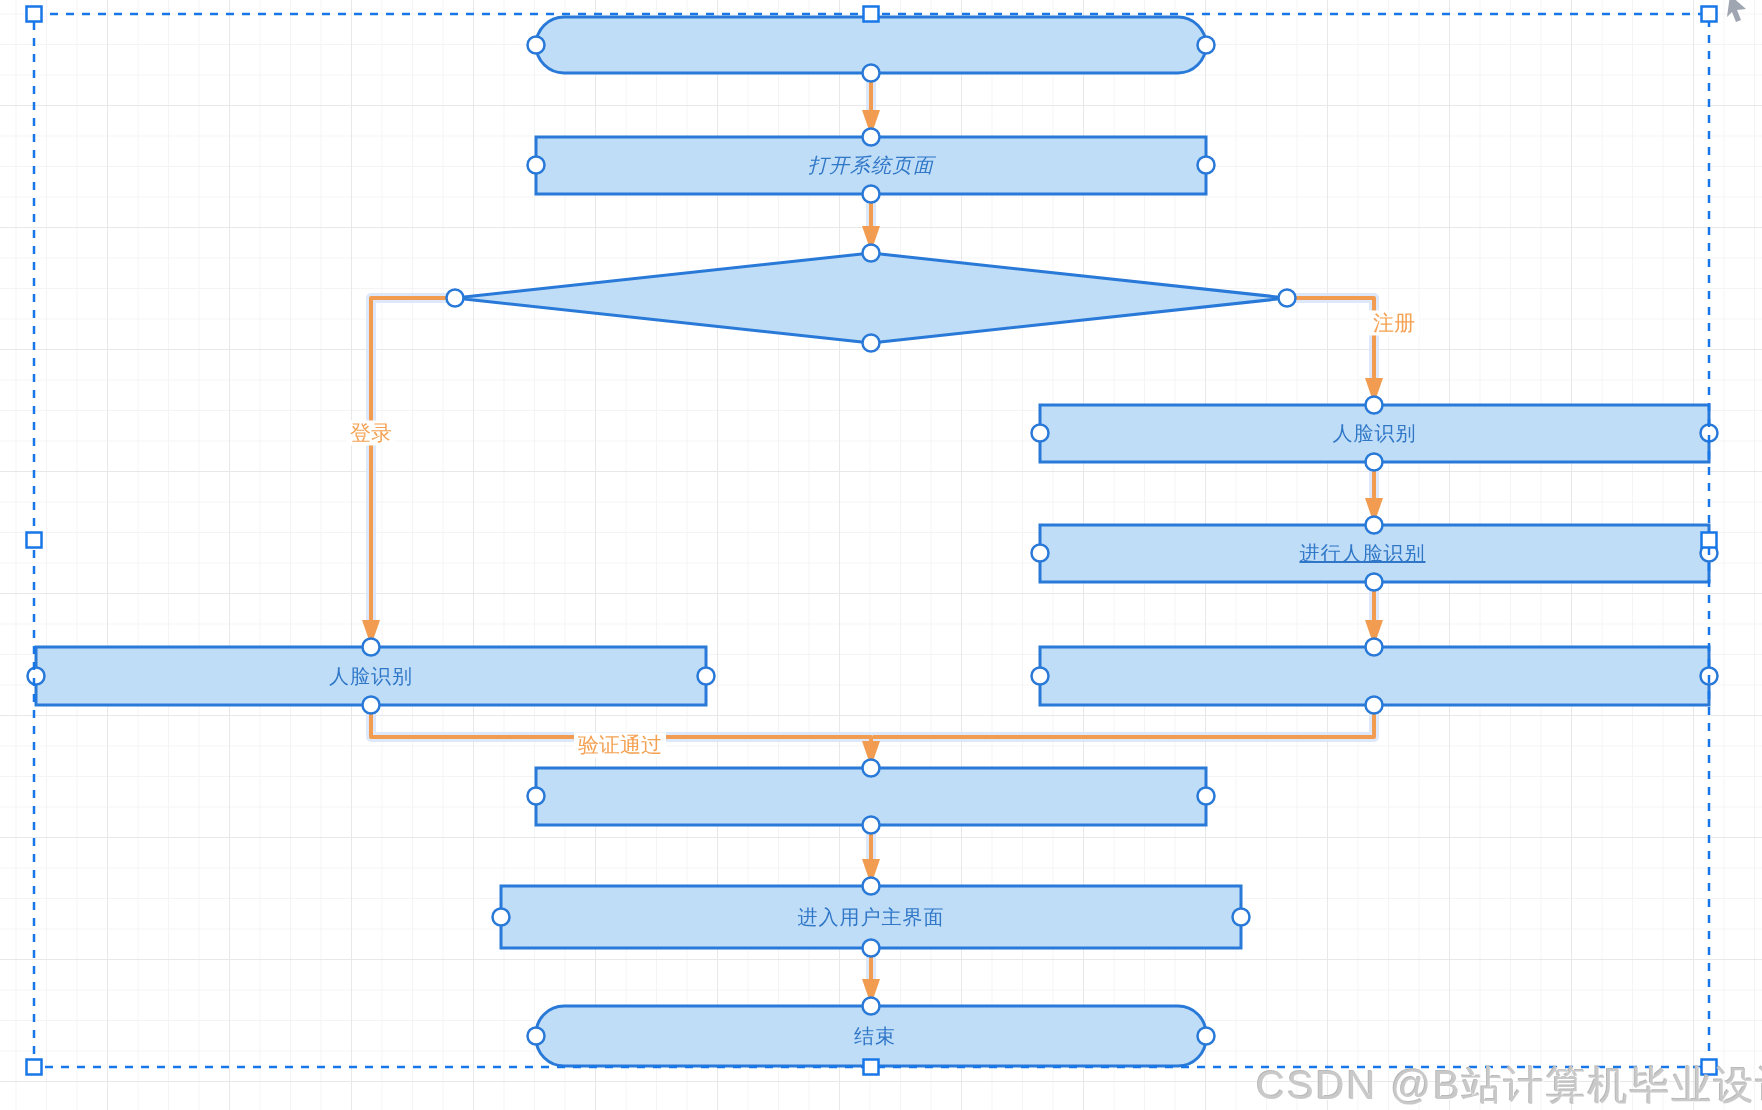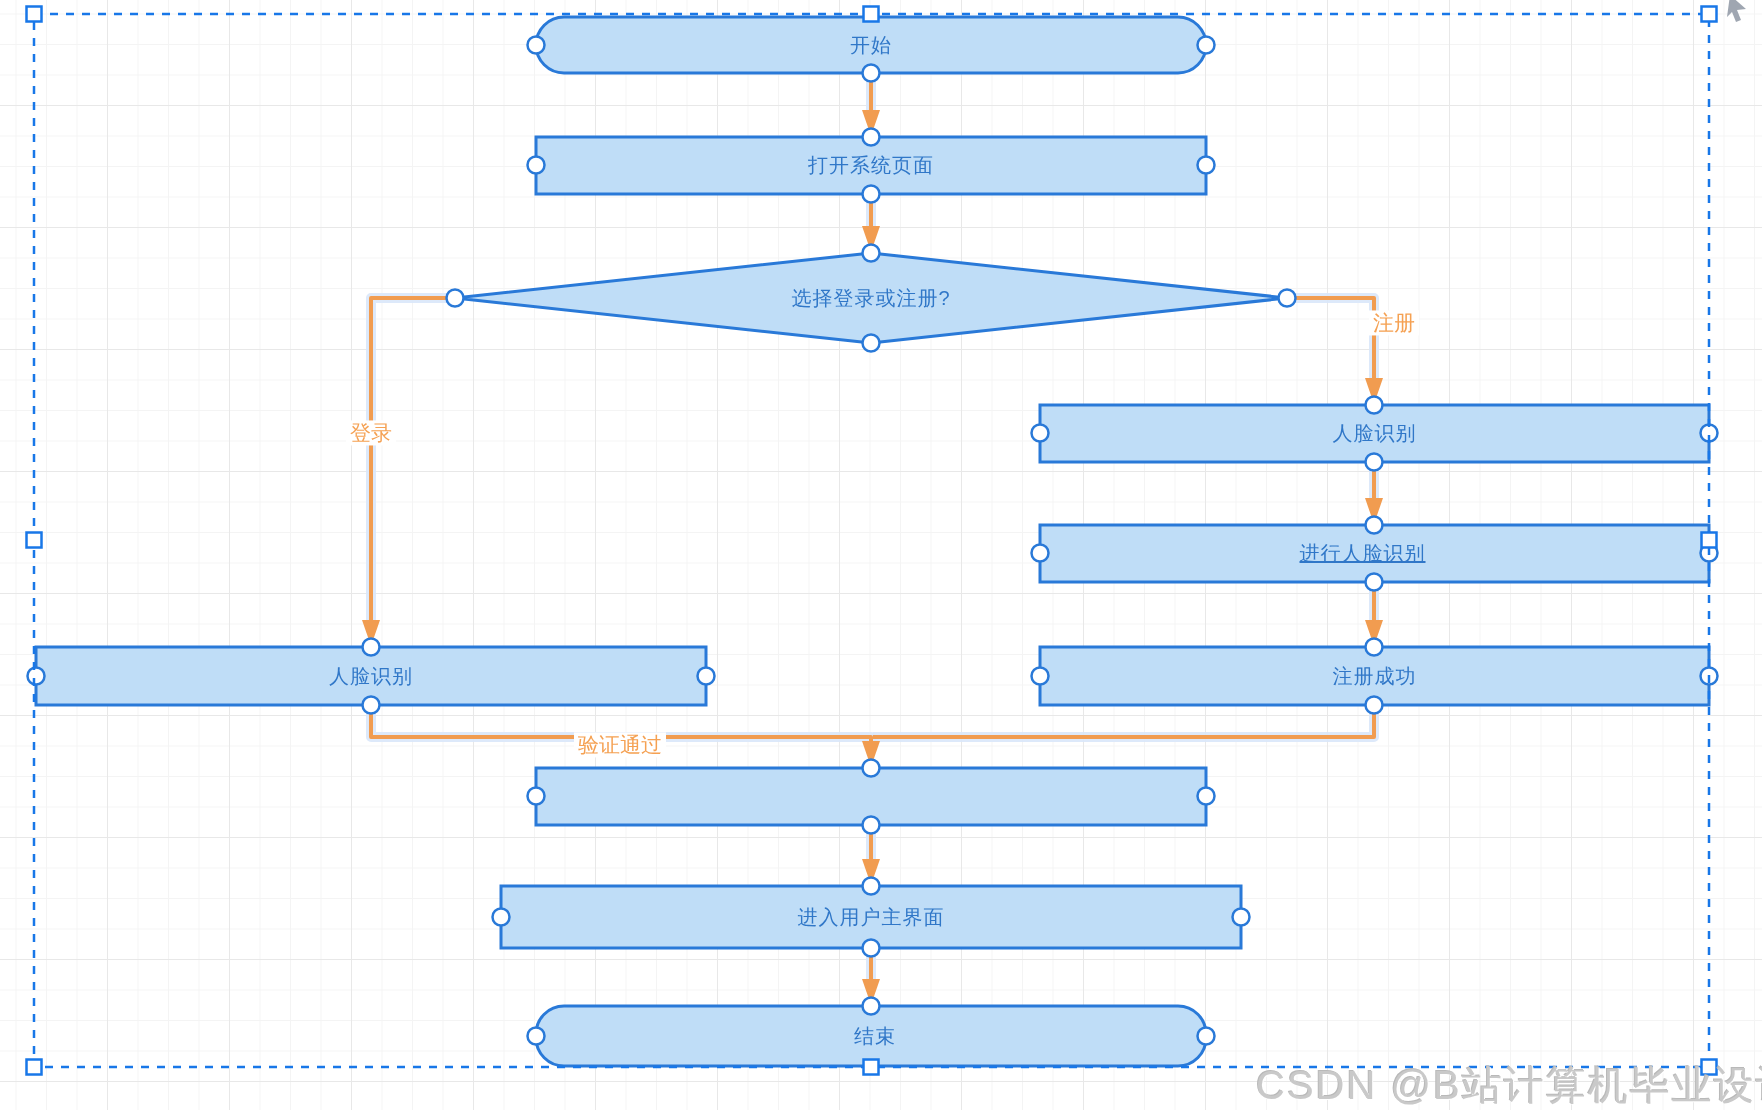--- a/index.html
+++ b/index.html
@@ -107,26 +107,23 @@
       <rect x="26.5" y="6.5" width="15" height="15" fill="#ffffff" stroke="#1877e8" stroke-width="2.5"></rect>
       <rect x="863.5" y="6.5" width="15" height="15" fill="#ffffff" stroke="#1877e8" stroke-width="2.5"></rect>
       <rect x="1701.5" y="6.5" width="15" height="15" fill="#ffffff" stroke="#1877e8" stroke-width="2.5"></rect>
       <rect x="26.5" y="532.5" width="15" height="15" fill="#ffffff" stroke="#1877e8" stroke-width="2.5"></rect>
       <rect x="1701.5" y="532.5" width="15" height="15" fill="#ffffff" stroke="#1877e8" stroke-width="2.5"></rect>
       <rect x="26.5" y="1059.5" width="15" height="15" fill="#ffffff" stroke="#1877e8" stroke-width="2.5"></rect>
       <rect x="863.5" y="1059.5" width="15" height="15" fill="#ffffff" stroke="#1877e8" stroke-width="2.5"></rect>
       <rect x="1701.5" y="1059.5" width="15" height="15" fill="#ffffff" stroke="#1877e8" stroke-width="2.5"></rect>
     </svg>
 
-  <div class="node-label" style="left: 536px; top: 17px; width: 670px; height: 56px;">开始</div>
-  <div class="node-label" style="left: 536px; top: 137px; width: 670px; height: 57px;">打开系统页面</div>
-  <div class="node-label" style="left: 455px; top: 253px; width: 832px; height: 90px;">选择登录或注册?</div>
+  <div class="node-label" style="left: 536px; top: 137px; width: 670px; height: 57px; font-style: italic;">打开系统页面</div>
   <div class="node-label" style="left: 1040px; top: 405px; width: 669px; height: 57px;">人脸识别</div>
   <div class="node-label" style="left: 1028px; top: 525px; width: 669px; height: 56px; text-decoration: underline;">进行人脸识别</div>
-  <div class="node-label" style="left: 1040px; top: 647px; width: 669px; height: 58px;">注册成功</div>
   <div class="node-label" style="left: 36px; top: 647px; width: 670px; height: 58px;">人脸识别</div>
   <div class="node-label" style="left: 501px; top: 886px; width: 740px; height: 62px;">进入用户主界面</div>
   <div class="node-label" style="left: 540px; top: 1006px; width: 670px; height: 60px;">结束</div>
 
   <div class="edge-label" style="left: 371px; top: 433px;">登录</div>
   <div class="edge-label" style="left: 1374px; top: 323px; margin-left: 20px;">注册</div>
   <div class="edge-label" style="left: 620px; top: 737px; margin-top: 8px;">验证通过</div>
 
   <div class="watermark">CSDN @B站计算机毕业设计大学</div>
 

